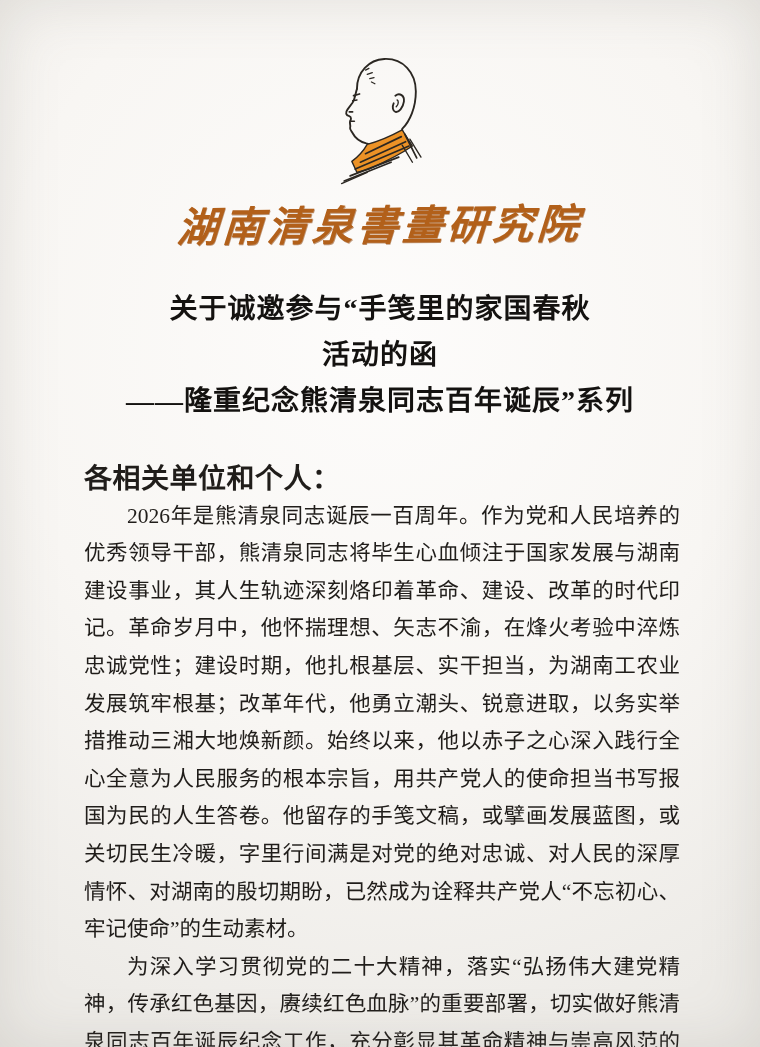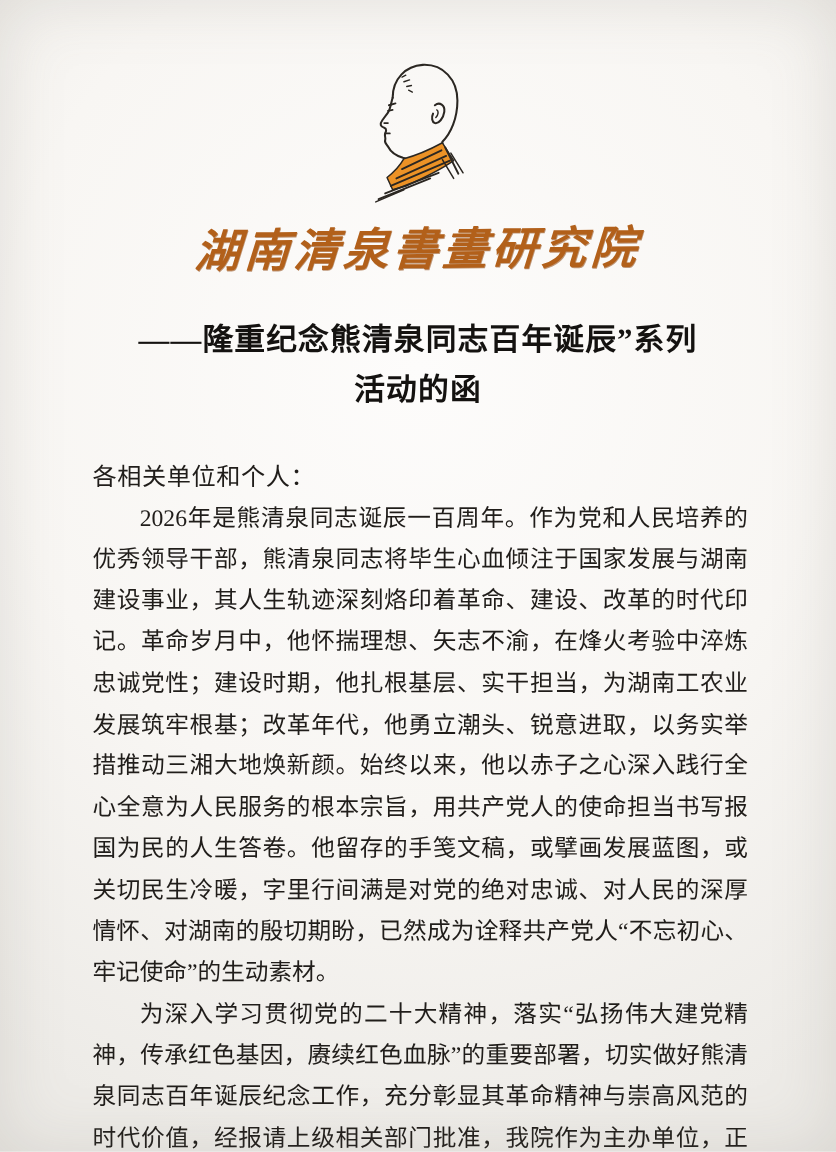--- a/index.html
+++ b/index.html
@@ -47,22 +47,22 @@
 
   
   .letter-body{
     margin:36px 80px 0 84px;
     font-size:21.5px;
     line-height:37.6px;
     text-align:justify;
     color:#201d1a;
   }
   .salutation{
-    font-weight:400;
-    font-size:22px;
+    font-weight:700;
+    font-size:28px;
     letter-spacing:0.5px;
   }
   .letter-body p{
     margin:0;
     text-indent:2em;
     font-weight:400;
   }
 </style>
 </head>
 <body>
@@ -103,22 +103,23 @@
           <path d="M104,100 L118,128"></path>
           <path d="M110,106 L123,127" stroke-width="1.6"></path>
           <path d="M101,113 L113,133" stroke-width="1.6"></path>
         </g>
       </svg>
     </span>
     <div class="org-name">湖南清泉書畫研究院</div>
   </div>
 
   <div class="title">
+    <div>关于诚邀参与“手笺里的家国春秋</div>
+    <div>活动的函</div>
     <div>——隆重纪念熊清泉同志百年诞辰”系列</div>
-    <div>活动的函</div>
   </div>
 
   <div class="letter-body">
     <div class="salutation">各相关单位和个人：</div>
     <p>2026年是熊清泉同志诞辰一百周年。作为党和人民培养的优秀领导干部，熊清泉同志将毕生心血倾注于国家发展与湖南建设事业，其人生轨迹深刻烙印着革命、建设、改革的时代印记。革命岁月中，他怀揣理想、矢志不渝，在烽火考验中淬炼忠诚党性；建设时期，他扎根基层、实干担当，为湖南工农业发展筑牢根基；改革年代，他勇立潮头、锐意进取，以务实举措推动三湘大地焕新颜。始终以来，他以赤子之心深入践行全心全意为人民服务的根本宗旨，用共产党人的使命担当书写报国为民的人生答卷。他留存的手笺文稿，或擘画发展蓝图，或关切民生冷暖，字里行间满是对党的绝对忠诚、对人民的深厚情怀、对湖南的殷切期盼，已然成为诠释共产党人“不忘初心、牢记使命”的生动素材。</p>
     <p>为深入学习贯彻党的二十大精神，落实“弘扬伟大建党精神，传承红色基因，赓续红色血脉”的重要部署，切实做好熊清泉同志百年诞辰纪念工作，充分彰显其革命精神与崇高风范的时代价值，经报请上级相关部门批准，我院作为主办单位，正联合省内</p>
   </div>
 
 </div>
 

